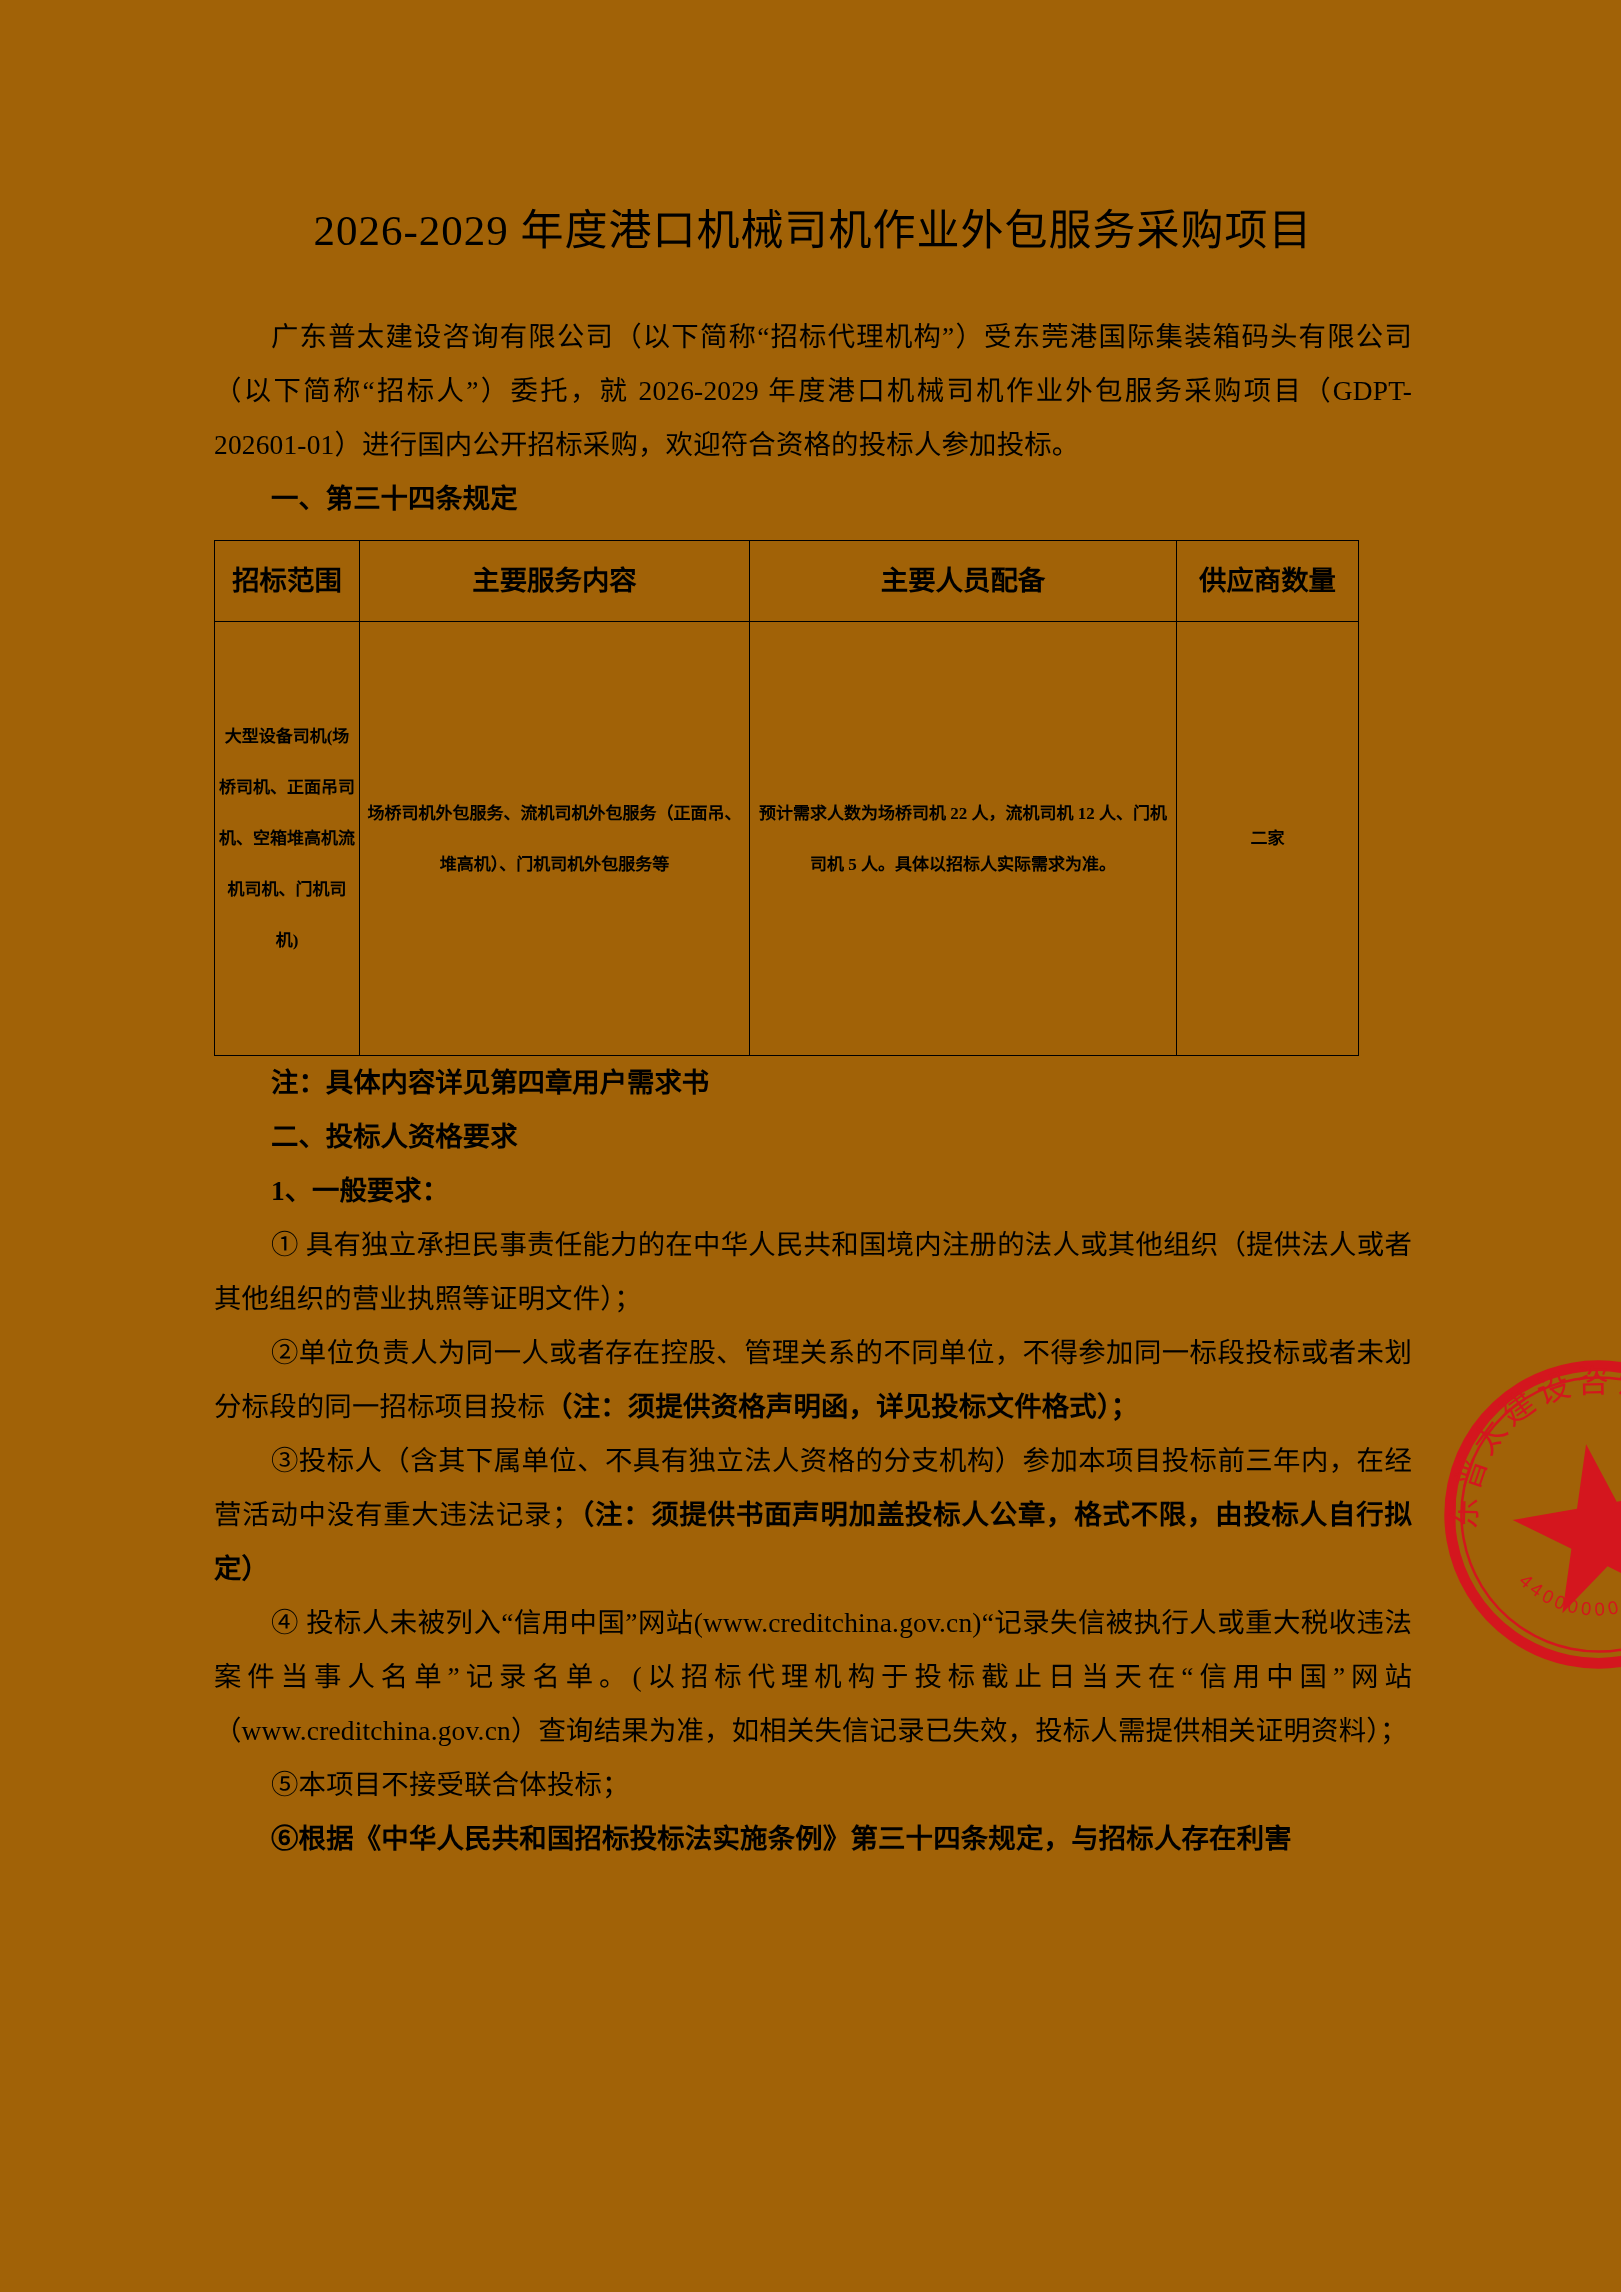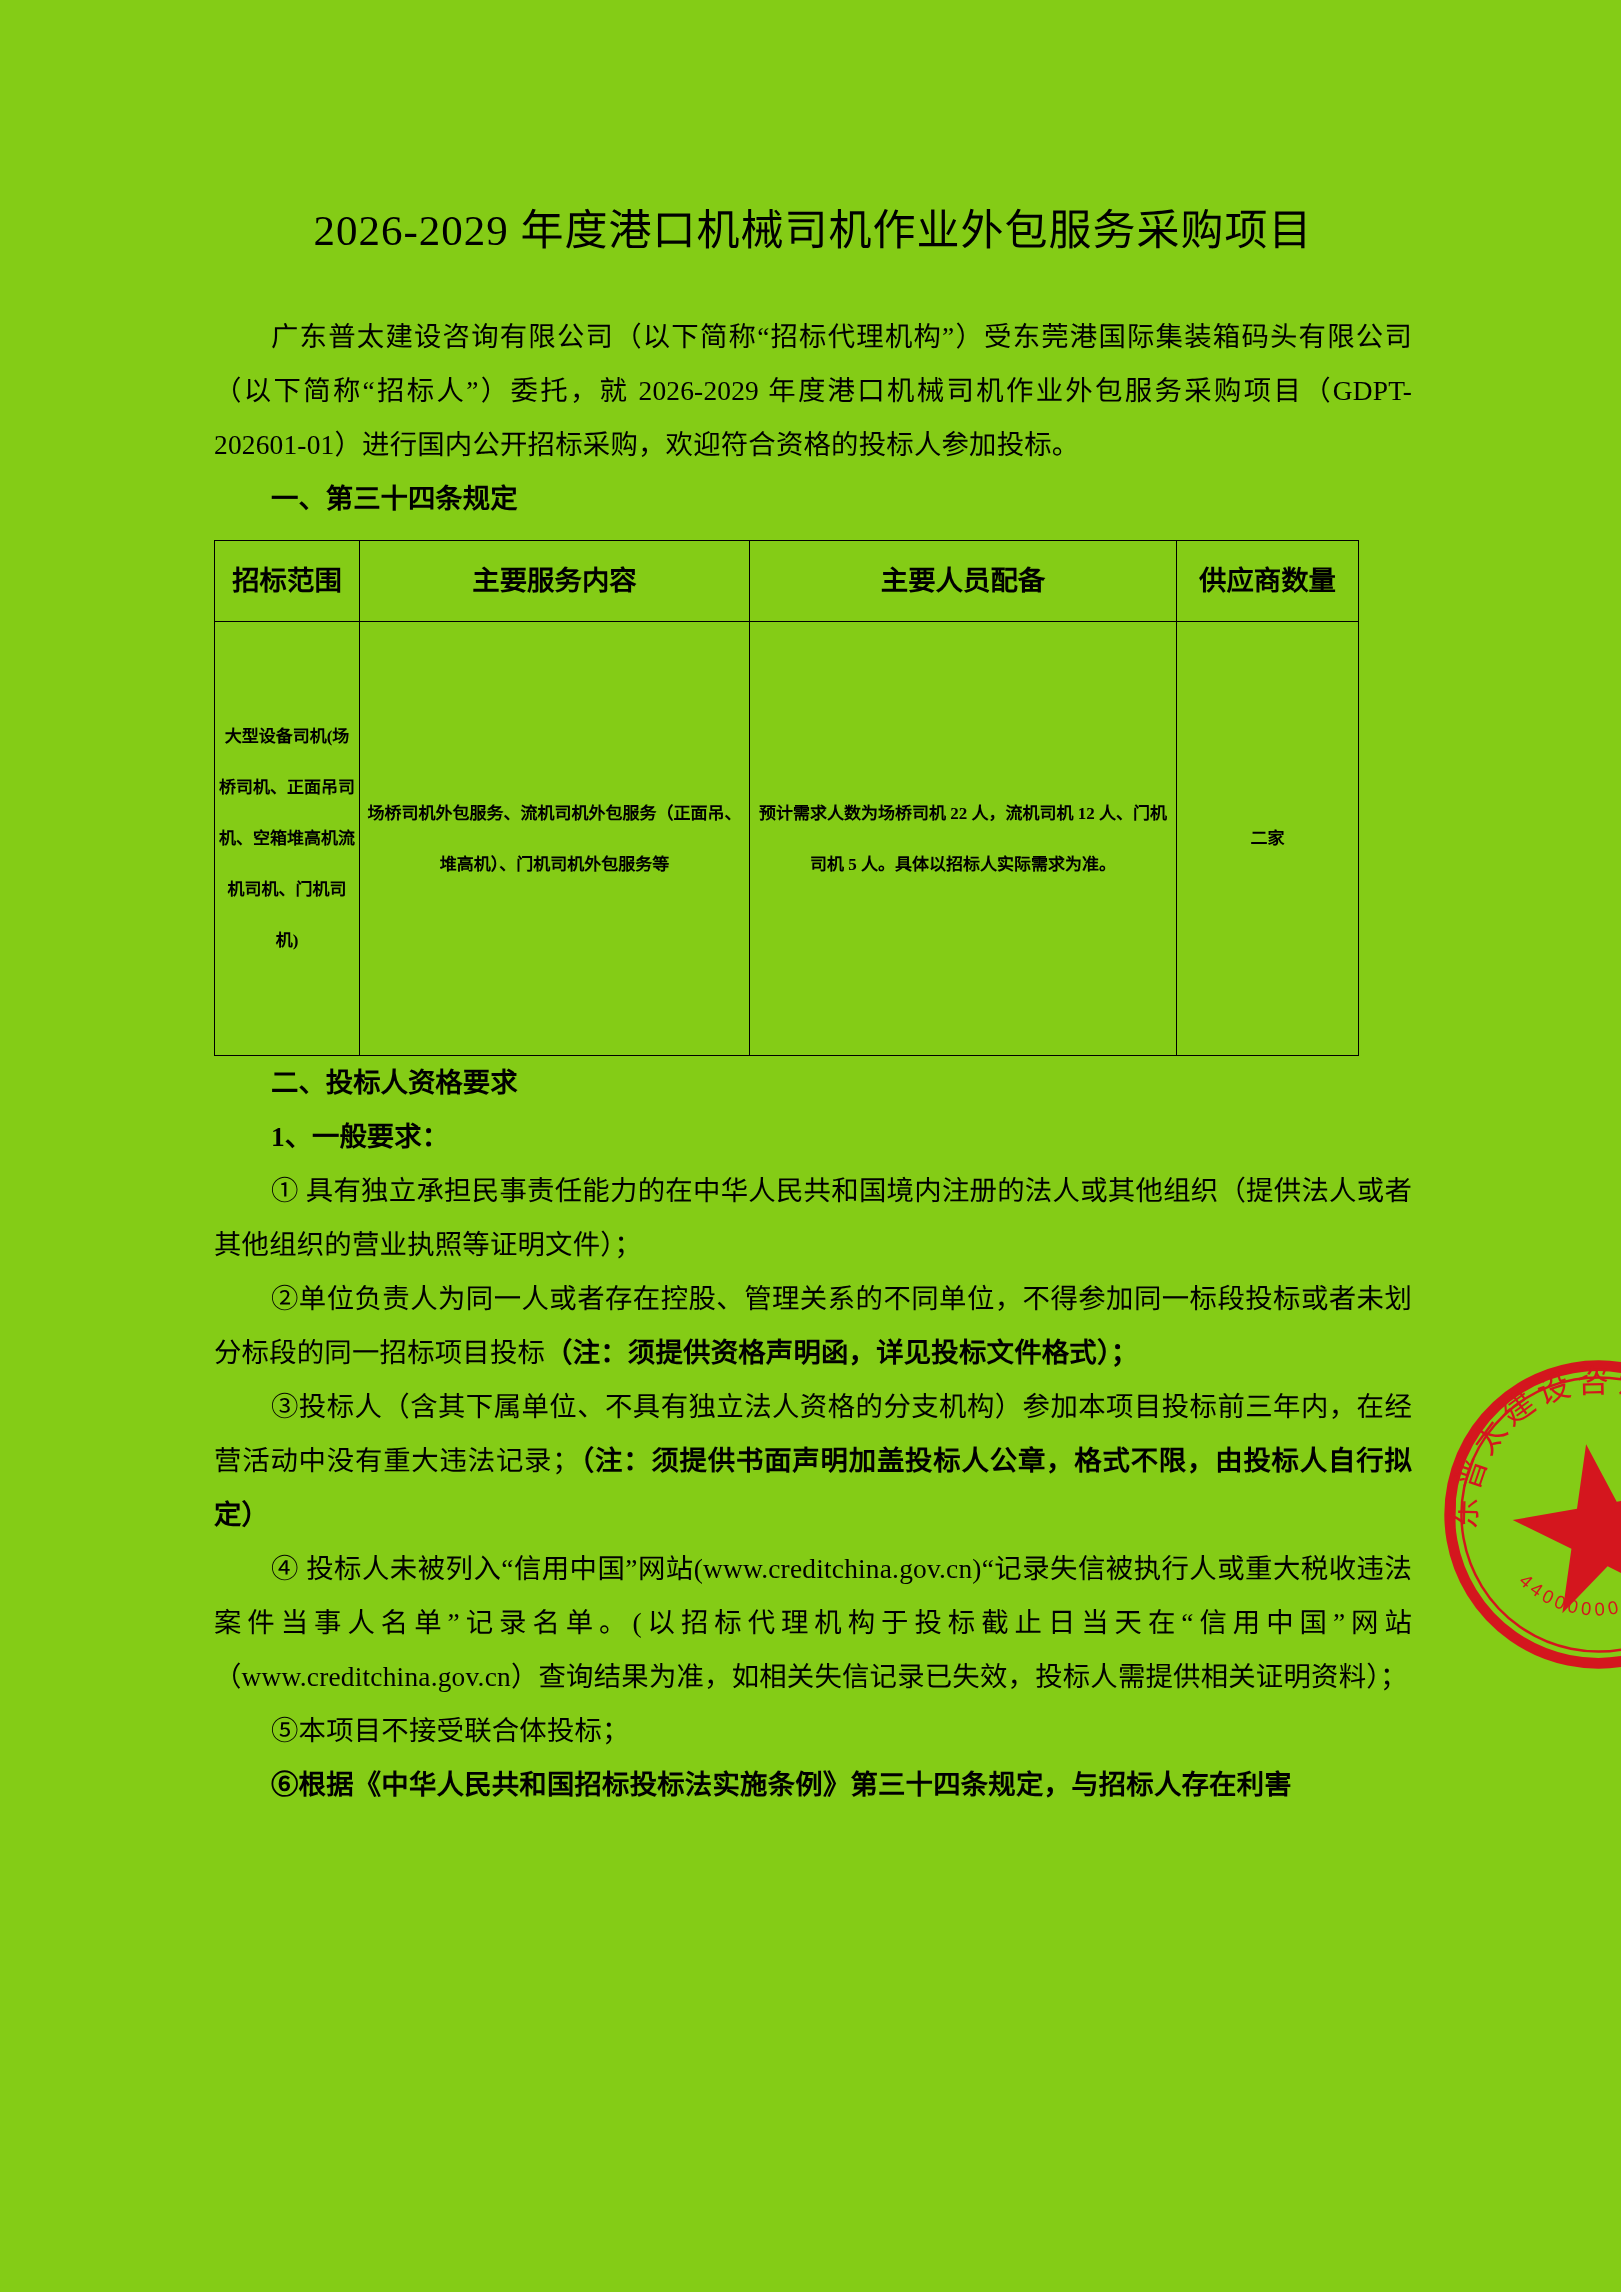--- a/index.html
+++ b/index.html
@@ -8,21 +8,21 @@
     background: #ffffff;
   }
   body {
     font-family: "Liberation Serif", "DejaVu Serif", serif;
     color: #000000;
   }
   .page {
     position: relative;
     width: 1621px;
     height: 2293px;
-    background: #84cc16;
+    background: #a16207;
     overflow: hidden;
     box-sizing: border-box;
     padding: 0;
   }
   .content {
     position: absolute;
     left: 214px;
     top: 0;
     width: 1198px;
   }
@@ -156,20 +156,21 @@
       <tbody>
         <tr>
           <td class="cell-scope cell-body">大型设备司机(场桥司机、正面吊司机、空箱堆高机流机司机、门机司机)</td>
           <td class="cell-body">场桥司机外包服务、流机司机外包服务（正面吊、堆高机）、门机司机外包服务等</td>
           <td class="cell-body">预计需求人数为场桥司机 22 人，流机司机 12 人、门机司机 5 人。具体以招标人实际需求为准。</td>
           <td class="cell-body">二家</td>
         </tr>
       </tbody>
     </table>
 
+    <p class="note-line">注：具体内容详见第四章用户需求书</p>
 
     <p class="heading">二、投标人资格要求</p>
 
     <p class="heading">1、一般要求：</p>
 
     <p class="para indent">
       <span>①</span><span> 具有独立承担民事责任能力的在中华人民共和国境内注册的法人或其他组织（提供法人或者其他组织的营业执照等证明文件）；</span>
     </p>
 
     <p class="para indent">

